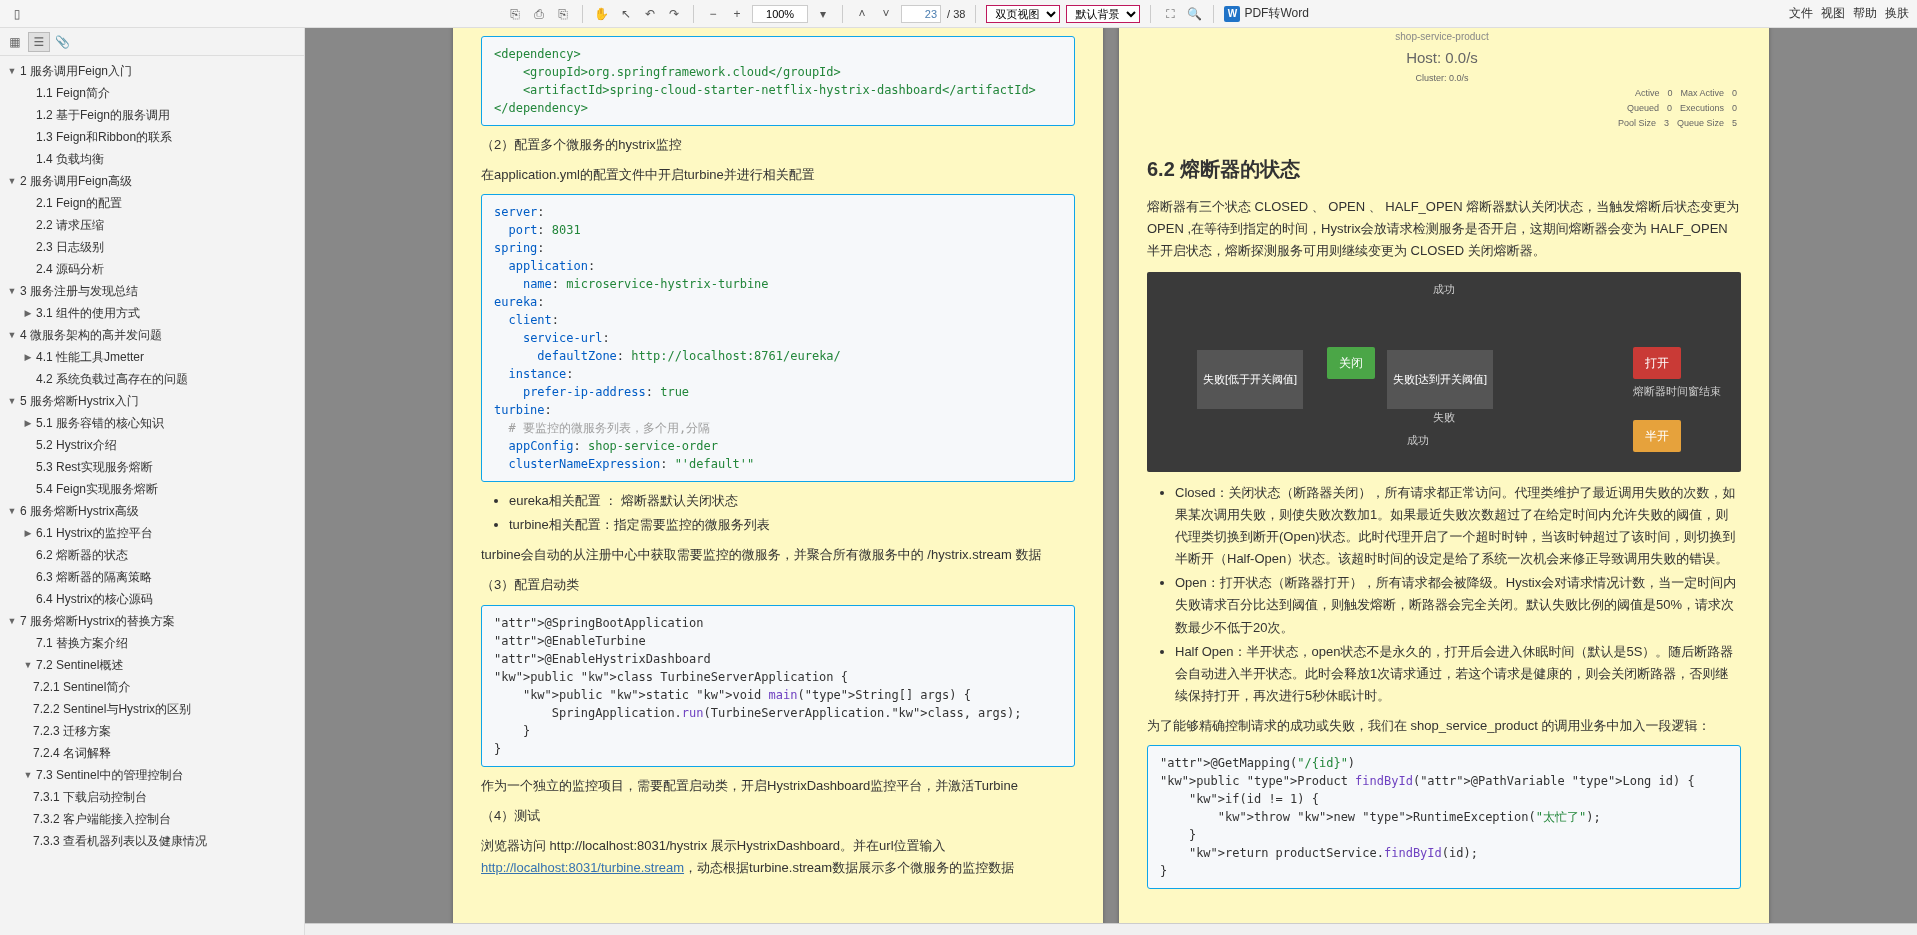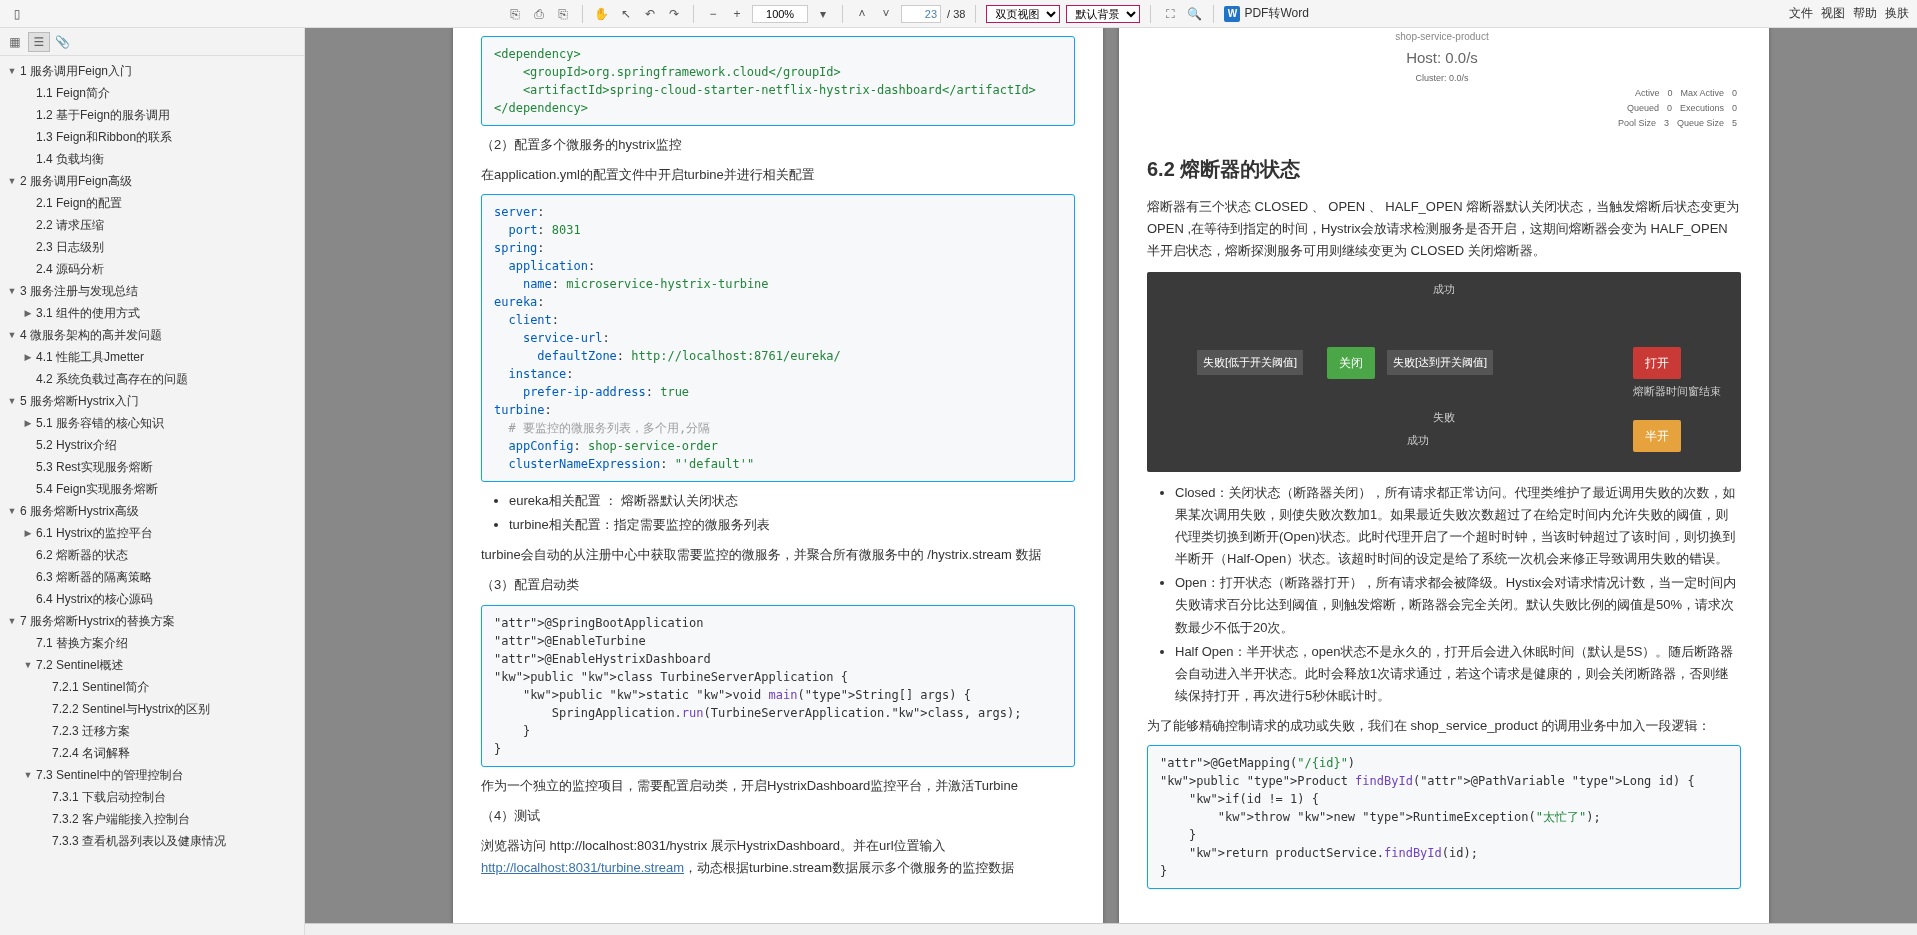--- a/index.html
+++ b/index.html
@@ -29,25 +29,25 @@
 .sb-tab.active { background: #e0e0e0; border: 1px solid #bbb; }
 .sidebar-content { flex: 1; overflow-y: auto; padding: 4px 0; }
 
 
 .outline-item { display: flex; align-items: center; padding: 2px 6px; cursor: pointer; font-size: 12px; color: #333; line-height: 18px; }
 .outline-toggle { width: 12px; display: inline-block; text-align: center; color: #666; font-size: 9px; }
 .outline-blank { width: 12px; display: inline-block; }
 .outline-label { margin-left: 2px; }
 .lvl1 { padding-left: 6px; }
 .lvl2 { padding-left: 22px; }
-.lvl3 { padding-left: 38px; }
+.lvl3 { padding-left: 19px; }
 
 
 .content { flex: 1; background: #888; overflow: auto; display: flex; justify-content: center; gap: 16px; padding: 0 12px; position: relative; }
-.page { background: #ffffff; width: 650px; min-height: 900px; padding: 4px 28px 20px 28px; font-size: 12px; line-height: 1.7; color: #333; box-shadow: 0 0 4px rgba(0,0,0,0.3); margin-top: -4px; }
+.page { background: #fef9c3; width: 650px; min-height: 900px; padding: 4px 28px 20px 28px; font-size: 12px; line-height: 1.7; color: #333; box-shadow: 0 0 4px rgba(0,0,0,0.3); margin-top: -4px; }
 .page2 { width: 650px; }
 
 
 .code-block { background: #f6f8fa; border: 1px solid #0ea5e9; border-radius: 3px; padding: 8px 12px; margin: 8px 0; font-family: Consolas, monospace; font-size: 12px; line-height: 1.5; white-space: pre; overflow-x: auto; }
 .str { color: #22863a; }
 .tag-b { color: #22863a; }
 .attr { color: #005cc5; }
 .comm { color: #a0a0a0; }
 .fn { color: #6f42c1; }
 .para { margin: 8px 0; font-size: 13px; }
@@ -57,21 +57,21 @@
 ul.bullets li { margin-bottom: 2px; }
 .link { color: #3572b0; text-decoration: underline; }
 
 
 .state-diagram { width: 100%; height: 200px; background: #3a3a3a; position: relative; margin: 10px 0; border-radius: 2px; }
 .state-box { position: absolute; padding: 6px 12px; color: #fff; font-size: 12px; border-radius: 2px; }
 .sd-close { background: #4ba647; left: 180px; top: 75px; }
 .sd-open { background: #c93a36; right: 60px; top: 75px; }
 .sd-half { background: #e6a23c; right: 60px; bottom: 20px; }
 .sd-text { position: absolute; color: #ccc; font-size: 11px; }
-.sd-fail-box { position: absolute; background: #555; color: #fff; font-size: 11px; padding: 3px 6px; }
+.sd-fail-box { position: absolute; background: #555; color: #fff; font-size: 11px; padding: 20px 6px; }
 
 
 .stats { width: 100%; font-size: 9px; color: #666; text-align: right; padding: 0 4px 4px 0; }
 .stats-row { display: flex; justify-content: flex-end; gap: 8px; }
 
 .scrollbar-h { position: absolute; bottom: 0; left: 0; right: 0; height: 12px; background: #f0f0f0; border-top: 1px solid #ccc; }
 </style>
 </head>
 <body>
 

